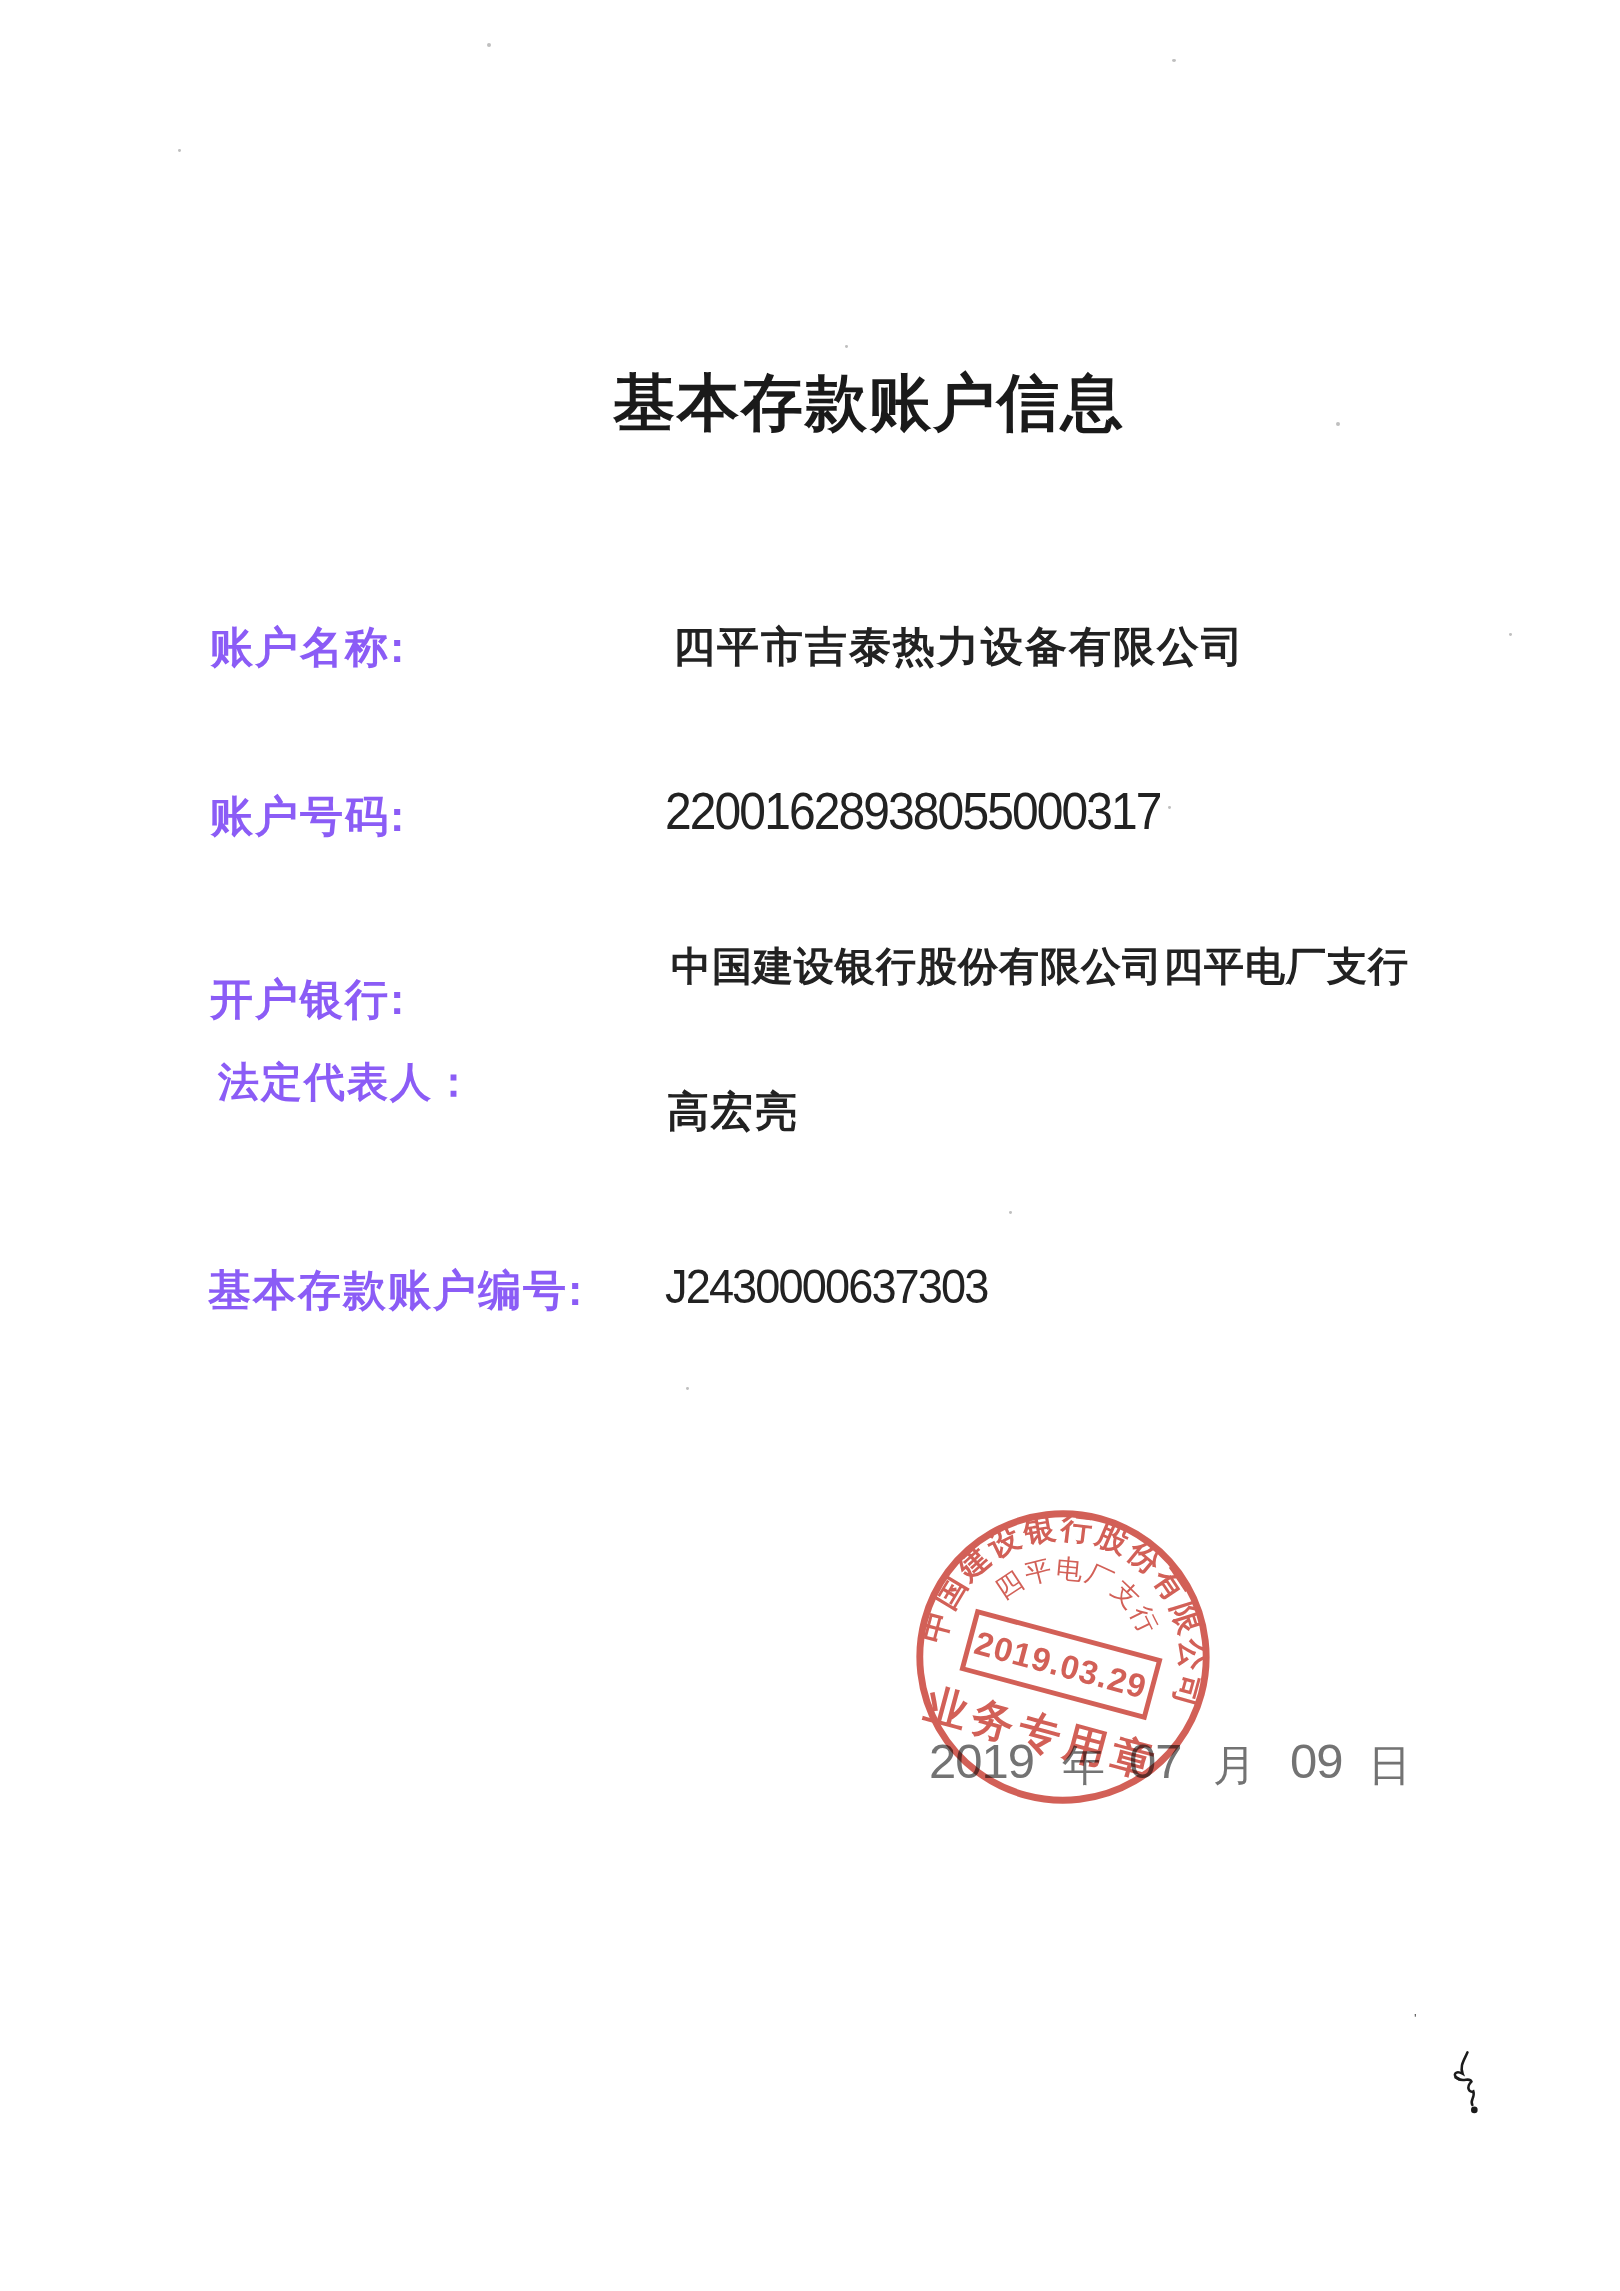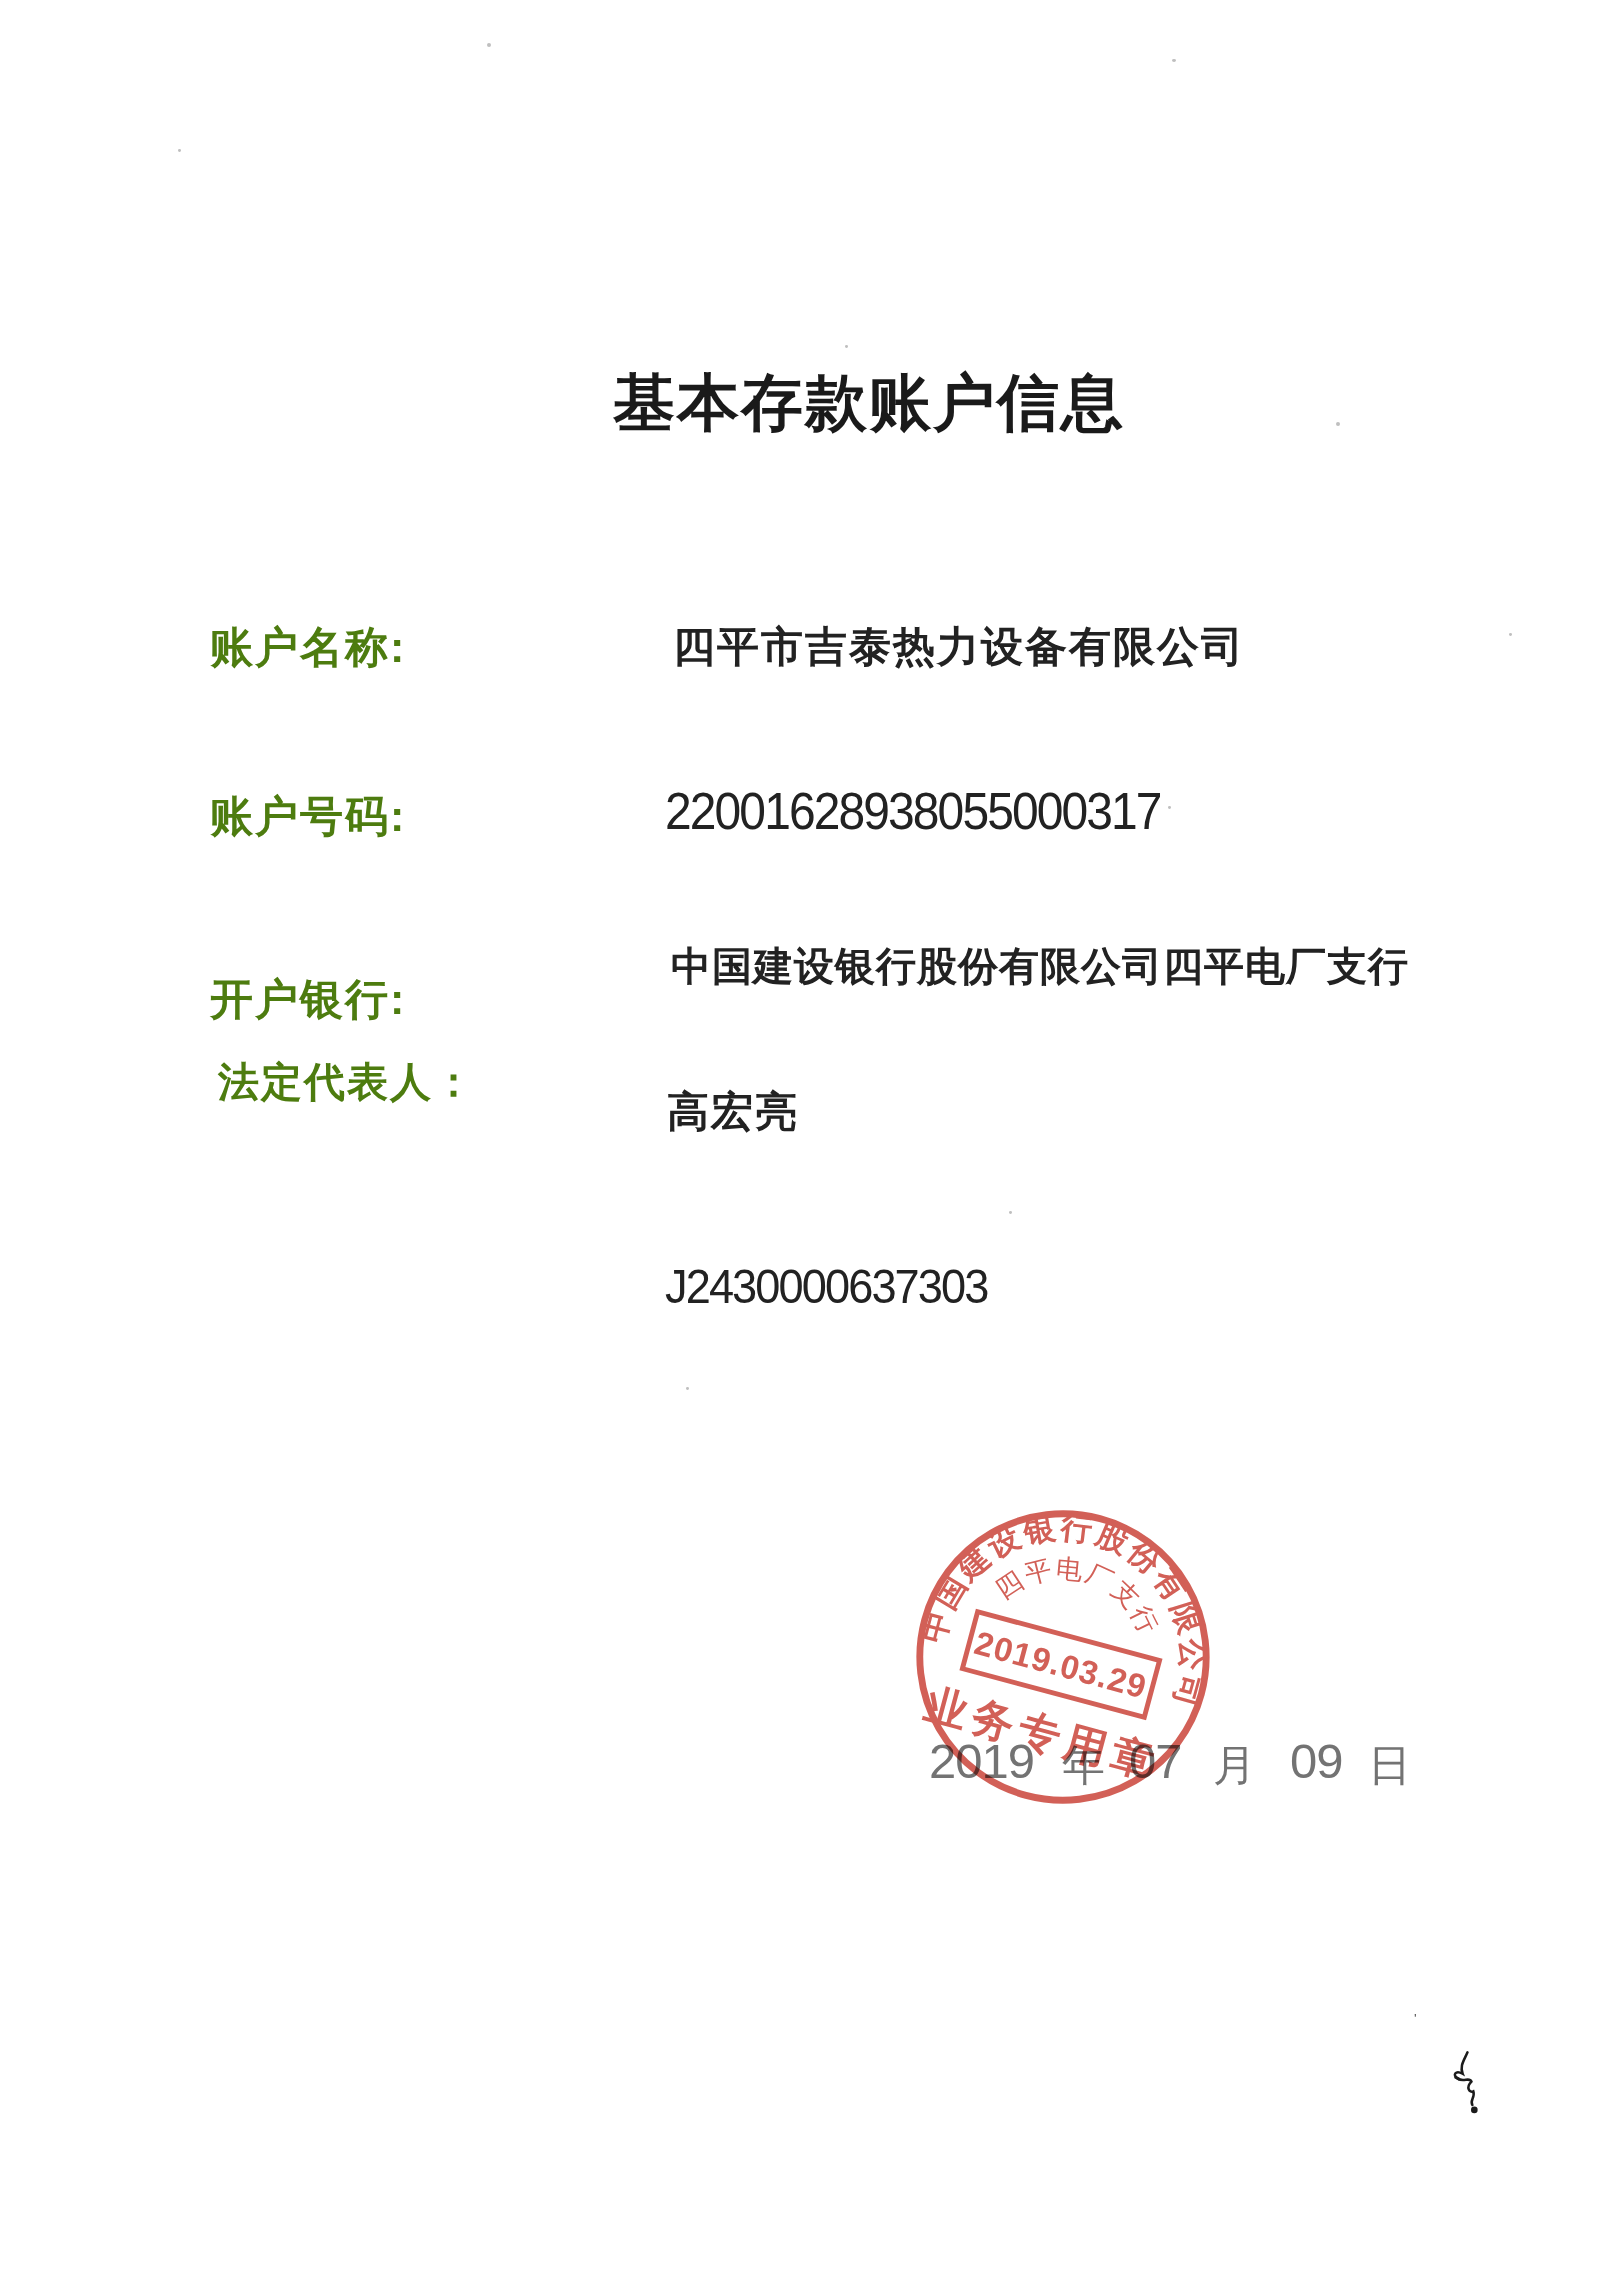--- a/index.html
+++ b/index.html
@@ -22,21 +22,21 @@
     font-size: 62px;
     letter-spacing: 2px;
     color: #1a1a1a;
     white-space: nowrap;
   }
   .field-label {
     position: absolute;
     font-size: 43px;
     font-weight: 600;
     letter-spacing: 2px;
-    color: #4d7c0f;
+    color: #8b5cf6;
     white-space: nowrap;
   }
   .field-value {
     position: absolute;
     font-size: 42px;
     font-weight: 700;
     letter-spacing: 2px;
     color: #222222;
     white-space: nowrap;
   }
@@ -100,20 +100,21 @@
   <div class="field-value numeric" style="left:665px; top:782px;">22001628938055000317</div>
 
   <div class="field-label" style="left:210px; top:939px;margin-top:32px;">开户银行:</div>
   <div class="field-value" style="left:671px; top:939px; font-size:40px; letter-spacing:1px;">中国建设银行股份有限公司四平电厂支行</div>
 
   <div class="field-label two-line-label" style="left:218px; top:1055px; font-size:41px;font-family:Liberation Mono, monospace;">
     <span class="line1">法定代表人：</span>
   </div>
   <div class="field-value" style="left:667px; top:1084px;">高宏亮</div>
 
+  <div class="field-label" style="left:208px; top:1262px;">基本存款账户编号:</div>
   <div class="field-value numeric" style="left:665px; top:1259px; font-size:48px;">J2430000637303</div>
 
   <div>
     <span class="date-part" style="left:929px;">2019</span>
     <span class="date-part cjk" style="left:1062px;">年</span>
     <span class="date-part" style="left:1129px;">07</span>
     <span class="date-part cjk" style="left:1213px;">月</span>
     <span class="date-part" style="left:1290px;">09</span>
     <span class="date-part cjk" style="left:1368px;">日</span>
   </div>

